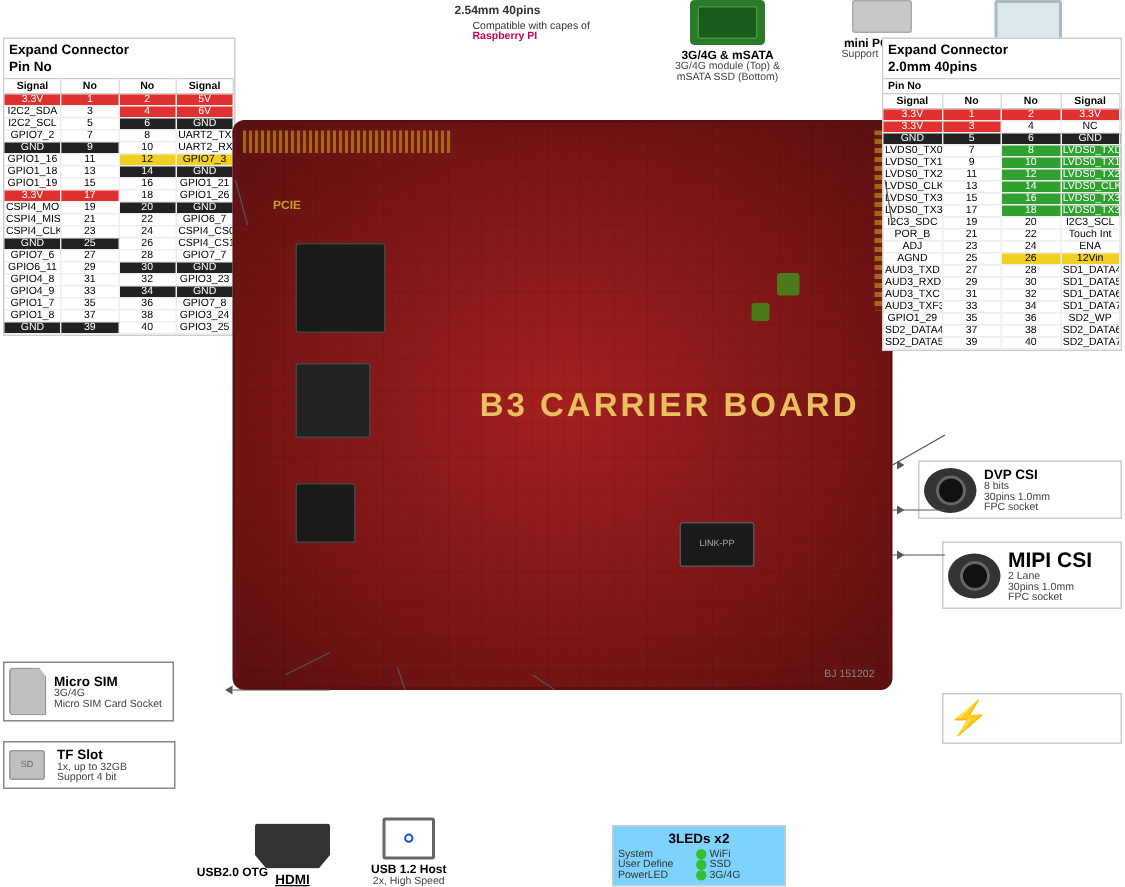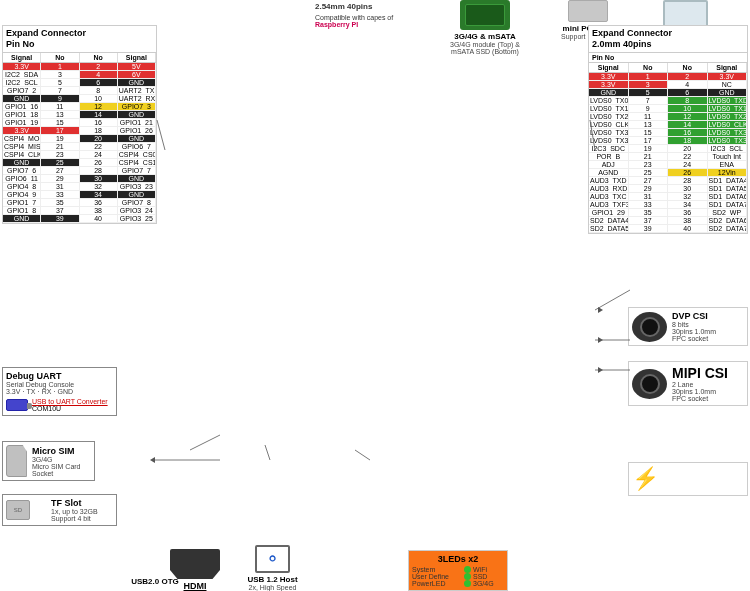--- a/index.html
+++ b/index.html
@@ -264,21 +264,21 @@
     <div class="pin-row">
       <div class="pin-cell bg-black">GND</div>
       <div class="pin-cell bg-black">39</div>
       <div class="pin-cell">40</div>
       <div class="pin-cell">GPIO3_25</div>
     </div>
   </div>
 
   <div class="top-components">
 
-    <div style="position:absolute; left:160px; top:2px; font-size:8px; font-weight:bold; color:#333;">
+    <div style="position:absolute; left:148px; top:2px; font-size:8px; font-weight:bold; color:#333;">
       <span>2.54mm 40pins</span>
     </div>
 
     <div style="position:absolute; left:160px; top:14px; font-size:7px; color:#333; text-align:left; max-width:90px;">
       <span>Compatible with capes of</span><br>
       <span style="color:#cc0050; font-weight:bold;">Raspberry PI</span>
     </div>
 
     <div style="position:absolute; left:280px; top:0; text-align:center; width:100px;">
       <div style="width:50px; height:30px; background:#2a7a2a; border-radius:3px; margin:0 auto 2px; display:flex; align-items:center; justify-content:center;">
@@ -297,20 +297,49 @@
 
     <div style="position:absolute; left:485px; top:0; text-align:center; width:90px;">
       <div style="width:45px; height:28px; background:#dde8ee; border-radius:2px; margin:0 auto 2px; border:2px solid #aabbc0;"></div>
       <div style="font-weight:bold; font-size:9px;">LCD</div>
       <div style="font-size:7px; color:#444;">Up to 24bit RGB TFT,</div>
       <div style="font-size:7px; color:#444;">Up to 1920*1200</div>
       <div style="font-size:7px; color:#444;">50pins 0.5mm</div>
     </div>
   </div>
 
+  <div class="board-area">
+    <div class="board-inner">
+
+      <div style="position:absolute; inset:0; background: repeating-linear-gradient(0deg, transparent, transparent 10px, rgba(0,0,0,0.05) 10px, rgba(0,0,0,0.05) 11px), repeating-linear-gradient(90deg, transparent, transparent 10px, rgba(0,0,0,0.05) 10px, rgba(0,0,0,0.05) 11px);"></div>
+
+      <div style="position:absolute; top:5px; left:5px; width:140px; height:15px; background:repeating-linear-gradient(90deg, #b8901a 0px, #b8901a 2px, #7a1515 2px, #7a1515 4px); opacity:0.7;"></div>
+
+      <div style="position:absolute; top:5px; right:2px; width:8px; height:120px; background:repeating-linear-gradient(180deg, #b8901a 0px, #b8901a 3px, #7a1515 3px, #7a1515 6px); opacity:0.7;"></div>
+
+      <div style="position:absolute; top:50px; left:25px; color:#c8a020; font-size:8px; font-weight:bold;">PCIE</div>
+
+      <div style="position:absolute; top:80px; left:40px; width:60px; height:60px; background:#1a1a1a; border:1px solid #444; border-radius:2px;"></div>
+      <div style="position:absolute; top:160px; left:40px; width:50px; height:50px; background:#222; border:1px solid #444; border-radius:2px;"></div>
+      <div style="position:absolute; top:240px; left:40px; width:40px; height:40px; background:#1a1a1a; border:1px solid #444; border-radius:2px;"></div>
+
+      <div style="position:absolute; top:100px; right:60px; width:15px; height:15px; background:#4a7a1a; border-radius:2px;"></div>
+      <div style="position:absolute; top:120px; right:80px; width:12px; height:12px; background:#4a7a1a; border-radius:2px;"></div>
+
+      <div class="board-label">
+        <span>B3 CARRIER BOARD</span>
+      </div>
+
+      <div style="position:absolute; bottom:5px; right:10px; color:#888; font-size:7px;">BJ 151202</div>
+
+      <div style="position:absolute; bottom:80px; right:90px; background:#1a1a1a; border:1px solid #555; width:50px; height:30px; border-radius:2px; display:flex; align-items:center; justify-content:center;">
+        <span style="color:#aaa; font-size:6px;">LINK-PP</span>
+      </div>
+    </div>
+  </div>
 
   <div class="pin-table-right">
     <div class="pin-table-title">
       <span>Expand Connector</span><br>
       <span>2.0mm 40pins</span>
     </div>
     <div style="font-size:7px; font-weight:bold; padding:1px 3px; background:#fff; border-bottom:1px solid #ccc;">
       <span>Pin No</span>
     </div>
     <div class="pin-table-header">
@@ -434,46 +463,31 @@
       <div class="pin-cell">SD2_DATA6</div>
     </div>
     <div class="pin-row">
       <div class="pin-cell">SD2_DATA5</div>
       <div class="pin-cell">39</div>
       <div class="pin-cell">40</div>
       <div class="pin-cell">SD2_DATA7</div>
     </div>
   </div>
 
-  <div style="position:absolute; left:2px; bottom:175px; width:115px; border:1px solid #888; padding:3px; background:#fff;">
-    <div style="font-weight:bold; font-size:9px;">Debug UART</div>
-    <div style="font-size:7px; color:#444;">Serial Debug Console</div>
-    <div style="font-size:7px; color:#444;">3.3V · TX · RX · GND</div>
-
-    <div style="display:flex; align-items:center; gap:4px; margin-top:3px;">
-      <div style="width:22px; height:12px; background:#4444cc; border-radius:2px; border:1px solid #2222aa; position:relative;">
-        <div style="position:absolute; right:-5px; top:3px; width:5px; height:6px; background:#888; border-radius:0 2px 2px 0;"></div>
-      </div>
-      <div>
-        <div style="color:#cc0000; font-size:7px; text-decoration:underline;">USB to UART Converter</div>
-        <div style="font-size:7px; color:#000;">COM10U</div>
-      </div>
-    </div>
-  </div>
-
-  <div style="position:absolute; left:2px; bottom:110px; width:93px; border:1px solid #888; padding:3px; background:#fff; display:flex; gap:5px; align-items:center;">
+
+  <div style="position:absolute; left:2px; bottom:110px; width:114px; border:1px solid #888; padding:3px; background:#fff; display:flex; gap:5px; align-items:center;">
     <div style="width:25px; height:32px; background:#c0c0c0; border-radius:3px 3px 0 3px; border:1px solid #999; clip-path:polygon(0 0, 80% 0, 100% 20%, 100% 100%, 0 100%);"></div>
     <div>
       <div style="font-weight:bold; font-size:9px;">Micro SIM</div>
       <div style="font-size:7px; color:#444;">3G/4G</div>
       <div style="font-size:7px; color:#444;">Micro SIM Card Socket</div>
     </div>
   </div>
 
-  <div style="position:absolute; left:2px; bottom:65px; width:115px; border:1px solid #888; padding:3px; background:#fff; display:flex; gap:21px; align-items:center;">
+  <div style="position:absolute; left:2px; bottom:65px; width:115px; border:1px solid #888; padding:3px; background:#fff; display:flex; gap:8px; align-items:center;">
     <div style="width:24px; height:20px; background:#c0c0c0; border-radius:2px; border:1px solid #999; display:flex; align-items:center; justify-content:center;">
       <span style="font-size:6px; color:#666;">SD</span>
     </div>
     <div>
       <div style="font-weight:bold; font-size:9px;">TF Slot</div>
       <div style="font-size:7px; color:#444;">1x, up to 32GB</div>
       <div style="font-size:7px; color:#444;">Support 4 bit</div>
     </div>
   </div>
 
@@ -486,40 +500,40 @@
     <div style="font-weight:bold; font-size:9px;">HDMI</div>
   </div>
 
   <div style="position:absolute; left:235px; bottom:0; text-align:center; width:75px;">
     <div style="width:35px; height:28px; background:#fff; border:2px solid #666; border-radius:2px; margin:0 auto 2px; display:flex; align-items:center; justify-content:center; font-size:18px; color:#1a56c8;">⚬</div>
     <div style="font-weight:bold; font-size:8px;">USB 1.2 Host</div>
     <div style="font-size:7px; color:#444;">2x, High Speed</div>
   </div>
 
 
-  <div style="position:absolute; left:408px; bottom:0; width:100px; border:1px solid #ccc; padding:3px; background:#f97316;">
+  <div style="position:absolute; left:408px; bottom:0; width:116px; border:1px solid #ccc; padding:3px; background:#7dd3fc;">
     <div style="font-weight:bold; font-size:9px; text-align:center;">3LEDs x2</div>
     <div style="display:flex; align-items:center; gap:2px; margin-top:2px;">
       <span style="font-size:7px; color:#333; min-width:50px;">System</span>
       <span style="width:7px; height:7px; background:#30c030; border-radius:50%; display:inline-block;"></span>
       <span style="font-size:7px; color:#333;">WiFi</span>
     </div>
     <div style="display:flex; align-items:center; gap:2px;">
       <span style="font-size:7px; color:#333; min-width:50px;">User Define</span>
       <span style="width:7px; height:7px; background:#30c030; border-radius:50%; display:inline-block;"></span>
       <span style="font-size:7px; color:#333;">SSD</span>
     </div>
     <div style="display:flex; align-items:center; gap:2px;">
       <span style="font-size:7px; color:#333; min-width:50px;">PowerLED</span>
       <span style="width:7px; height:7px; background:#30c030; border-radius:50%; display:inline-block;"></span>
       <span style="font-size:7px; color:#333;">3G/4G</span>
     </div>
   </div>
 
-  <div style="position:absolute; right:2px; bottom:245px; width:120px; border:1px solid #ccc; padding:3px; background:#fff; display:flex; gap:5px; align-items:center;">
+  <div style="position:absolute; right:2px; bottom:245px; width:136px; border:1px solid #ccc; padding:3px; background:#fff; display:flex; gap:5px; align-items:center;">
     <div style="width:35px; height:30px; background:#333; border-radius:50%; display:flex; align-items:center; justify-content:center; flex-shrink:0;">
       <div style="width:20px; height:20px; background:#111; border-radius:50%; border:2px solid #666;"></div>
     </div>
     <div>
       <div style="font-weight:bold; font-size:9px;">DVP CSI</div>
       <div style="font-size:7px; color:#444;">8 bits</div>
       <div style="font-size:7px; color:#444;">30pins 1.0mm</div>
       <div style="font-size:7px; color:#444;">FPC socket</div>
     </div>
   </div>

